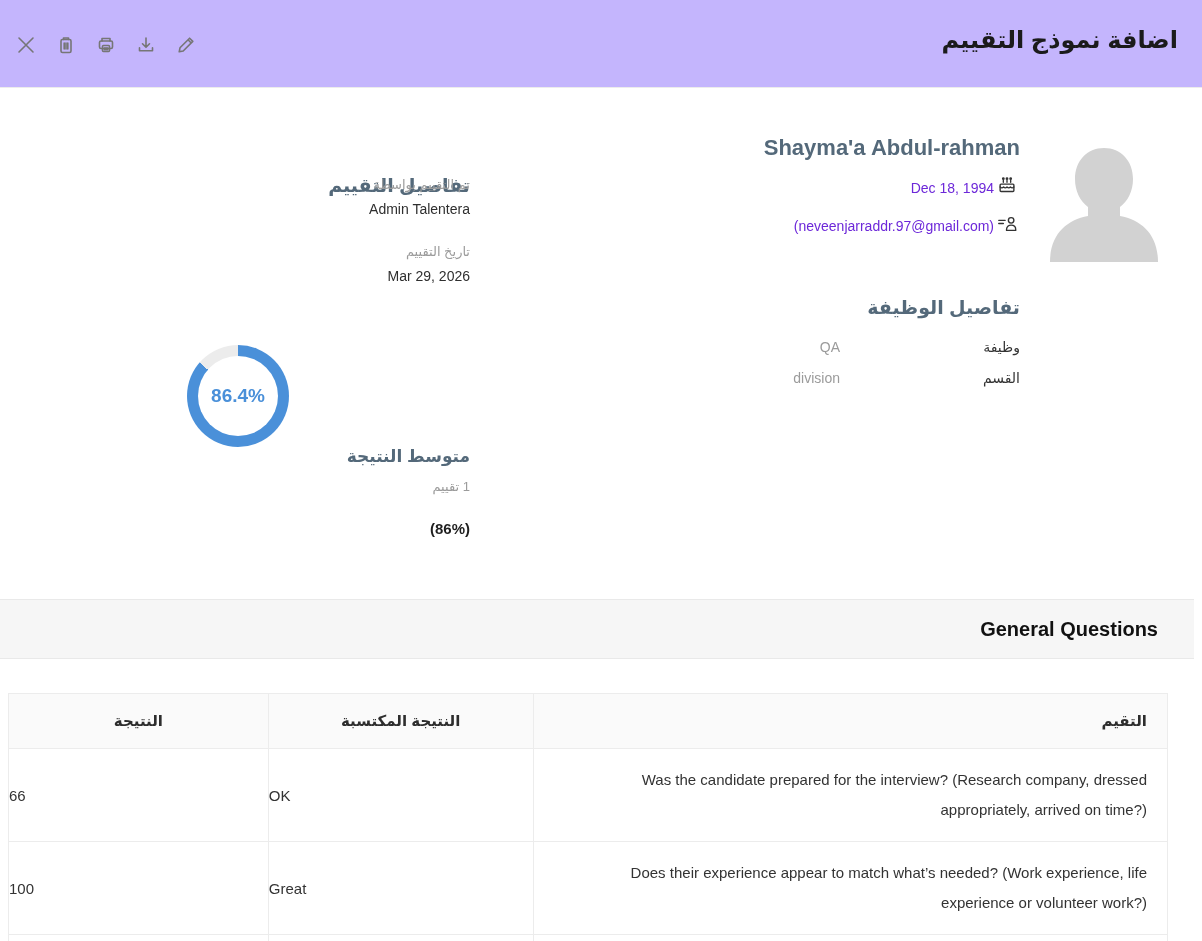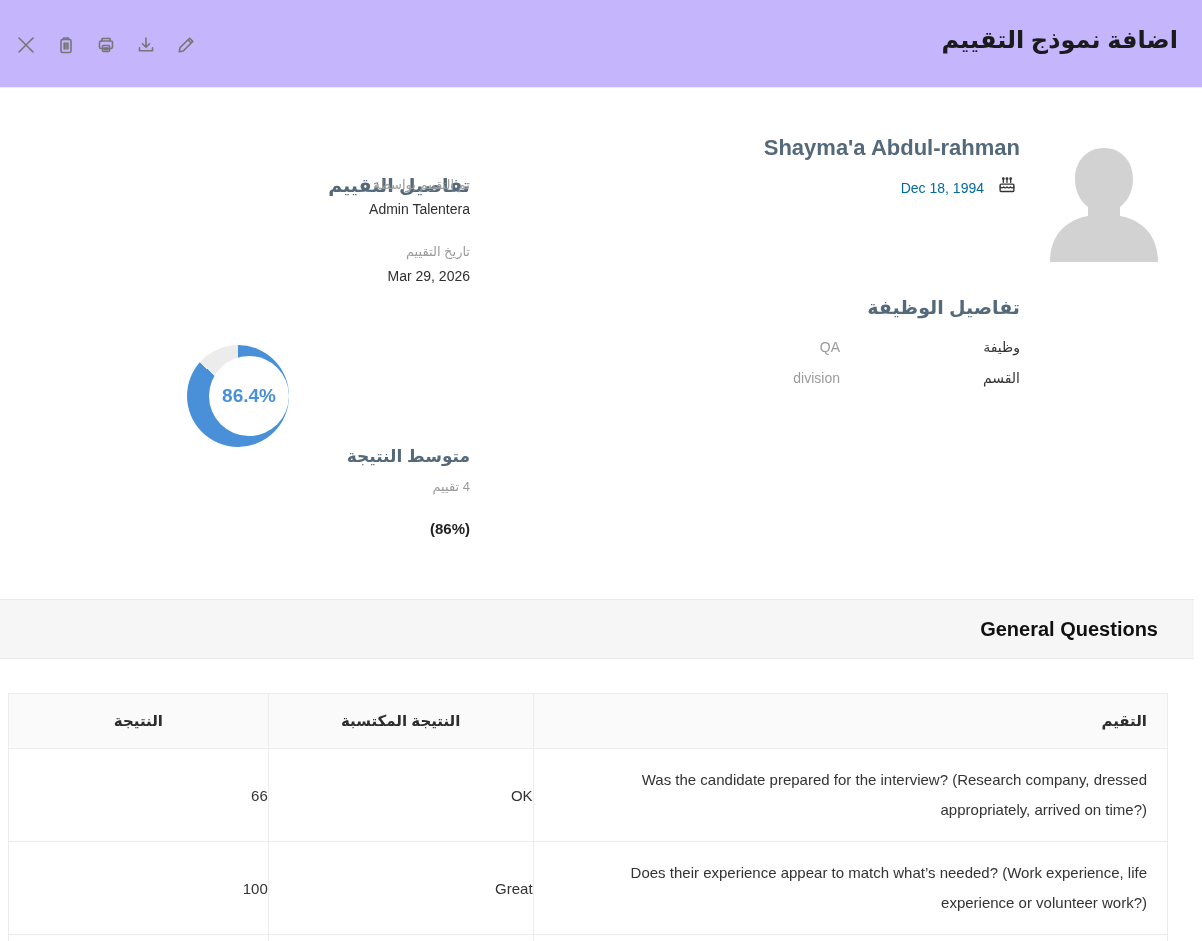--- a/index.html
+++ b/index.html
@@ -12,58 +12,58 @@
   }
   
   .topbar { position:absolute; top:0; right:0; left:0; height:88px; border-bottom:1px solid #ececec; background:#c4b5fd; }
   .page-title { position:absolute; top:26px; right:24px; font-size:24px; font-weight:bold; color:#1b1b1b; }
   .toolbar { position:absolute; top:33px; left:14px; display:flex; direction:ltr; gap:16px; }
   .tool-btn { width:24px; height:24px; cursor:pointer; display:flex; align-items:center; justify-content:center; }
   .tool-btn svg { stroke:#767676; fill:none; stroke-width:1.6; stroke-linecap:round; stroke-linejoin:round; }
   
   .avatar { position:absolute; top:140px; left:1044px; right:38px; width:120px; height:122px; overflow:hidden; }
   .cand-name { position:absolute; top:135px; right:182px; font-size:22px; font-weight:bold; color:#54697a; }
-  .icon-row { position:absolute; right:184px; display:flex; align-items:center; gap:12px; font-size:14px; color:#0369a1; }
+  .icon-row { position:absolute; right:184px; display:flex; align-items:center; gap:2px; font-size:14px; color:#6d28d9; }
   .icon-row svg { stroke:#333; fill:none; stroke-width:1.5; stroke-linecap:round; stroke-linejoin:round; }
   .row-birth { top:175px; }
   .row-email { top:213px; }
   .sec-heading { position:absolute; font-size:19px; font-weight:bold; color:#54697a; }
   .h-job { top:296px; right:182px; }
   .h-eval { top:134px; right:732px;margin-top:40px; }
   .h-avg { top:446px; right:732px; font-size:17px; }
   .kv-label { position:absolute; right:182px; font-size:14px; color:#333; }
   .kv-value { position:absolute; right:362px; font-size:14px; color:#9b9b9b; }
   .jr1 { top:339px; } .jr2 { top:370px; }
   .muted { position:absolute; right:732px; font-size:13px; color:#9b9b9b; }
   .strongv { position:absolute; right:732px; font-size:14px; color:#2f2f2f; }
   .l-by { top:177px; } .v-by { top:201px;margin-left:39px; }
   .l-date { top:244px; } .v-date { top:268px; }
   .v-count { top:479px; }
   .v-pct { top:520px; font-weight:bold; font-size:15px; color:#1f1f1f; }
   
   .donut { position:absolute; top:345px; left:187px; width:102px; height:102px; border-radius:50%;
-           display:flex; align-items:center; }
+           display:flex; align-items:center; justify-content:center; }
   .donut-hole { width:80px; height:80px; border-radius:50%; background:#fff;
                 display:flex; align-items:center; justify-content:center; }
   .donut-label { font-size:19px; font-weight:bold; color:#4a90d9; }
   
   .band { position:absolute; top:599px; right:8px; left:0; height:60px; background:#f6f6f6;
           border-top:1px solid #e9e9e9; border-bottom:1px solid #e9e9e9;
           display:flex; align-items:center; }
   .band-title { position:absolute; right:36px; font-size:20px; font-weight:bold; color:#111; }
   
   .qtable { position:absolute; top:693px; left:8px; width:1160px; border-collapse:collapse;
             direction:rtl; background:#fff; font-size:15px; color:#333; }
   .qtable th, .qtable td { border:1px solid #ececec; }
   .qtable thead th { height:55px; background:#fafafa; font-weight:bold; font-size:15px; color:#2d2d2d; }
   .qtable thead { border:1px solid #e2e2e2; }
   .col-q { width:635px; } .col-e { width:265px; } .col-s { width:260px; }
   .th-q { text-align:right; padding-left:0; padding-right:20px; }
   .th-c { text-align:center; }
-  .qtable tbody td { height:93px; text-align:right; background:#fff; }
+  .qtable tbody td { height:93px; text-align:left; background:#fff; }
   .td-q { text-align:right; padding:14px 20px; line-height:30px; direction:ltr; }
   .qtable .td-q { text-align:right; }
 </style>
 </head>
 <body>
 
 <div class="page">
 
   <div class="topbar">
     <div class="page-title">اضافة نموذج التقييم</div>
@@ -116,41 +116,51 @@
           <circle cx="8" cy="4" r="0.8"></circle>
           <circle cx="12" cy="4" r="0.8"></circle>
           <circle cx="16" cy="4" r="0.8"></circle>
           <rect x="4.5" y="10" width="15" height="8" rx="1"></rect>
           <path d="M4.5 13 q1.9 2 3.75 0 q1.9 2 3.75 0 q1.9 2 3.75 0 q1.9 2 3.75 0"></path>
         </svg>
     </span>
     <span style="direction:ltr">Dec 18, 1994</span>
   </div>
 
+  <div class="icon-row row-email">
+    <span>
+      <svg width="22" height="22" viewBox="0 0 24 24">
+          <path d="M3 8 h7 M3 11.5 h5"></path>
+          <circle cx="16.5" cy="8" r="3"></circle>
+          <path d="M11.5 19 v-1 c0-3 2.2-4.8 5-4.8 s5 1.8 5 4.8 v1 z"></path>
+        </svg>
+    </span>
+    <span style="direction:ltr">(neveenjarraddr.97@gmail.com)</span>
+  </div>
 
   <div class="sec-heading h-job">تفاصيل الوظيفة</div>
   <span class="kv-label jr1">وظيفة</span>
   <span class="kv-value jr1">QA</span>
   <span class="kv-label jr2">القسم</span>
   <span class="kv-value jr2">division</span>
 
   <div class="sec-heading h-eval">تفاصيل التقييم</div>
   <span class="muted l-by">تم التقييم بواسطة</span>
   <span class="strongv v-by">Admin Talentera</span>
   <span class="muted l-date">تاريخ التقييم</span>
   <span class="strongv v-date" style="direction:ltr">Mar 29, 2026</span>
 
   <div class="donut" style="background: conic-gradient(rgb(74, 144, 217) 0deg, rgb(74, 144, 217) 86.4%, rgb(236, 236, 236) 86.4%, rgb(236, 236, 236) 100%);">
     <div class="donut-hole">
       <span class="donut-label">86.4%</span>
     </div>
   </div>
 
   <div class="sec-heading h-avg">متوسط النتيجة</div>
-  <span class="muted v-count">4 تقييم</span>
+  <span class="muted v-count">1 تقييم</span>
   <span class="v-pct strongv">(86%)</span>
 
   <div class="band">
     <span class="band-title">General Questions</span>
   </div>
 
   <table class="qtable">
     <thead>
       <tr>
         <th class="col-q th-q">التقيم</th>

